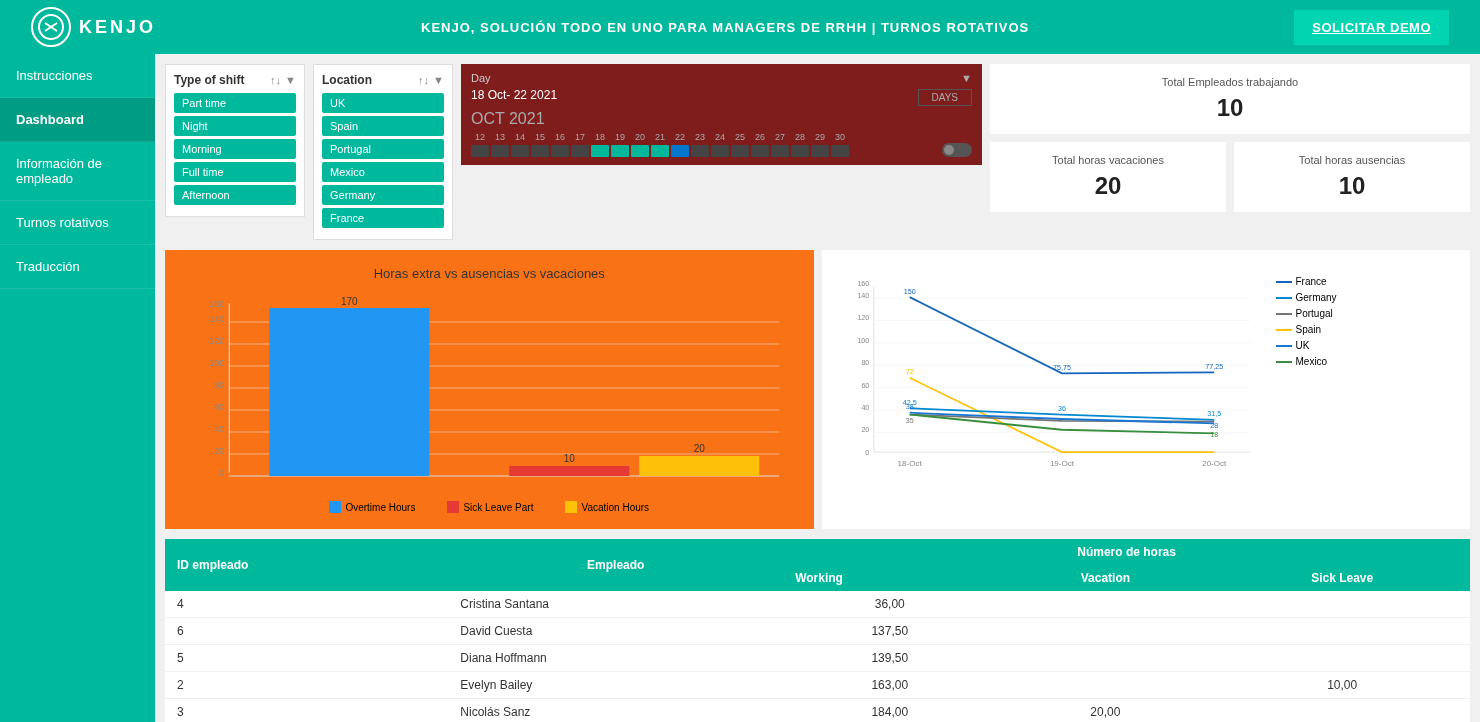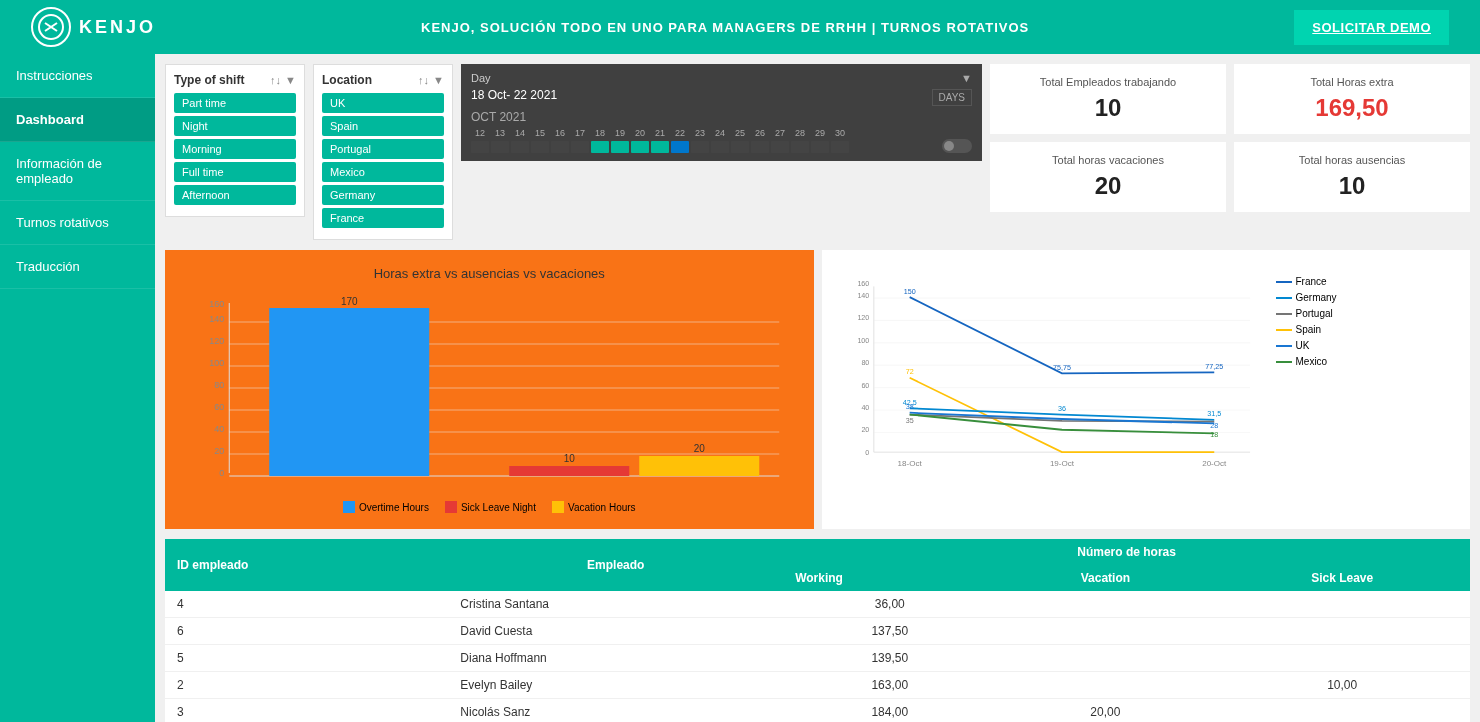--- a/index.html
+++ b/index.html
@@ -111,44 +111,44 @@
       color: white;
       padding: 4px 8px;
       margin-bottom: 3px;
       font-size: 11px;
       cursor: pointer;
       border-radius: 2px;
     }
 
     
     .day-panel {
-      background: #404040;
+      background: #7f1d1d;
       color: white;
       padding: 8px 10px;
       flex: 1;
       position: relative;
     }
     .day-panel-header {
       display: flex;
       justify-content: space-between;
       align-items: center;
       margin-bottom: 4px;
     }
     .day-label { font-size: 11px; color: #ccc; }
     .day-range { font-size: 12px; color: white; margin-bottom: 4px; }
     .day-filter-icon { font-size: 11px; color: #aaa; cursor: pointer; }
     .days-btn {
       background: transparent;
       color: #aaa;
       border: 1px solid #555;
-      padding: 2px 6px;
+      padding: 2px 13px;
       font-size: 10px;
       cursor: pointer;
     }
-    .month-label { font-size: 12px; color: #aaa; margin-bottom: 4px; }
+    .month-label { font-size: 16px; color: #aaa; margin-bottom: 4px; }
     .day-numbers {
       display: flex;
       gap: 2px;
       font-size: 9px;
       color: #aaa;
       margin-bottom: 3px;
     }
     .day-num { width: 18px; text-align: center; }
     .day-bars {
       display: flex;
@@ -371,24 +371,20 @@
         </div>
         <div class="day-toggle"></div>
       </div>
 
       <div style="display:flex;flex-direction:column;gap:8px;min-width:480px;">
         <div style="display:flex;gap:8px;">
           <div class="stat-card">
             <div class="stat-label">Total Empleados trabajando</div>
             <div class="stat-value">10</div>
           </div>
-          <div class="stat-card">
-            <div class="stat-label">Total Horas extra</div>
-            <div class="stat-value red">169,50</div>
-          </div>
         </div>
         <div style="display:flex;gap:8px;">
           <div class="stat-card">
             <div class="stat-label">Total horas vacaciones</div>
             <div class="stat-value">20</div>
           </div>
           <div class="stat-card">
             <div class="stat-label">Total horas ausencias</div>
             <div class="stat-value">10</div>
           </div>
@@ -426,28 +422,28 @@
           <rect x="80" y="15" width="160" height="168" fill="#2196F3"></rect>
           <text x="160" y="12" text-anchor="middle" font-size="10" fill="#333">170</text>
 
           <rect x="320" y="173" width="120" height="10" fill="#e53935"></rect>
           <text x="380" y="169" text-anchor="middle" font-size="10" fill="#333">10</text>
 
           <rect x="450" y="163" width="120" height="20" fill="#FFC107"></rect>
           <text x="510" y="159" text-anchor="middle" font-size="10" fill="#333">20</text>
         </svg>
         
-        <div style="display:flex;gap:16px;justify-content:center;font-size:10px;margin-top:4px;">
+        <div style="display:flex;gap:32px;justify-content:center;font-size:10px;margin-top:4px;">
           <div style="display:flex;align-items:center;gap:4px;">
             <div style="width:12px;height:12px;background:#2196F3;"></div>
             <span>Overtime Hours</span>
           </div>
           <div style="display:flex;align-items:center;gap:4px;">
             <div style="width:12px;height:12px;background:#e53935;"></div>
-            <span>Sick Leave Night</span>
+            <span>Sick Leave Part</span>
           </div>
           <div style="display:flex;align-items:center;gap:4px;">
             <div style="width:12px;height:12px;background:#FFC107;"></div>
             <span>Vacation Hours</span>
           </div>
         </div>
       </div>
 
       <div class="line-chart-panel">
         <div style="display:flex;">

